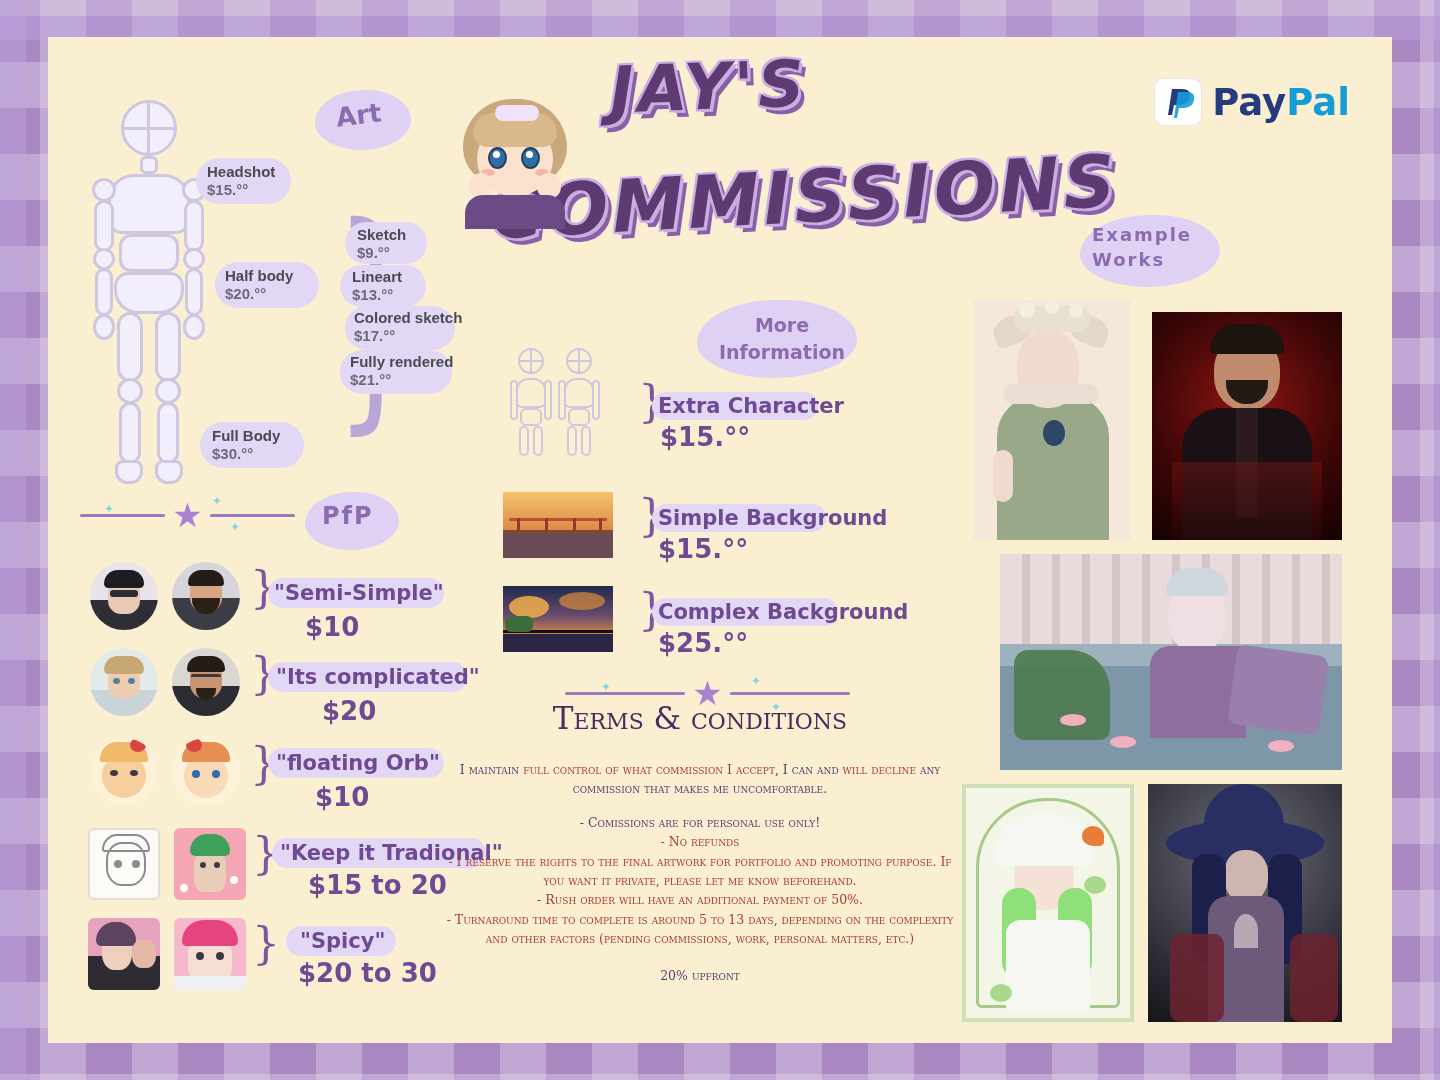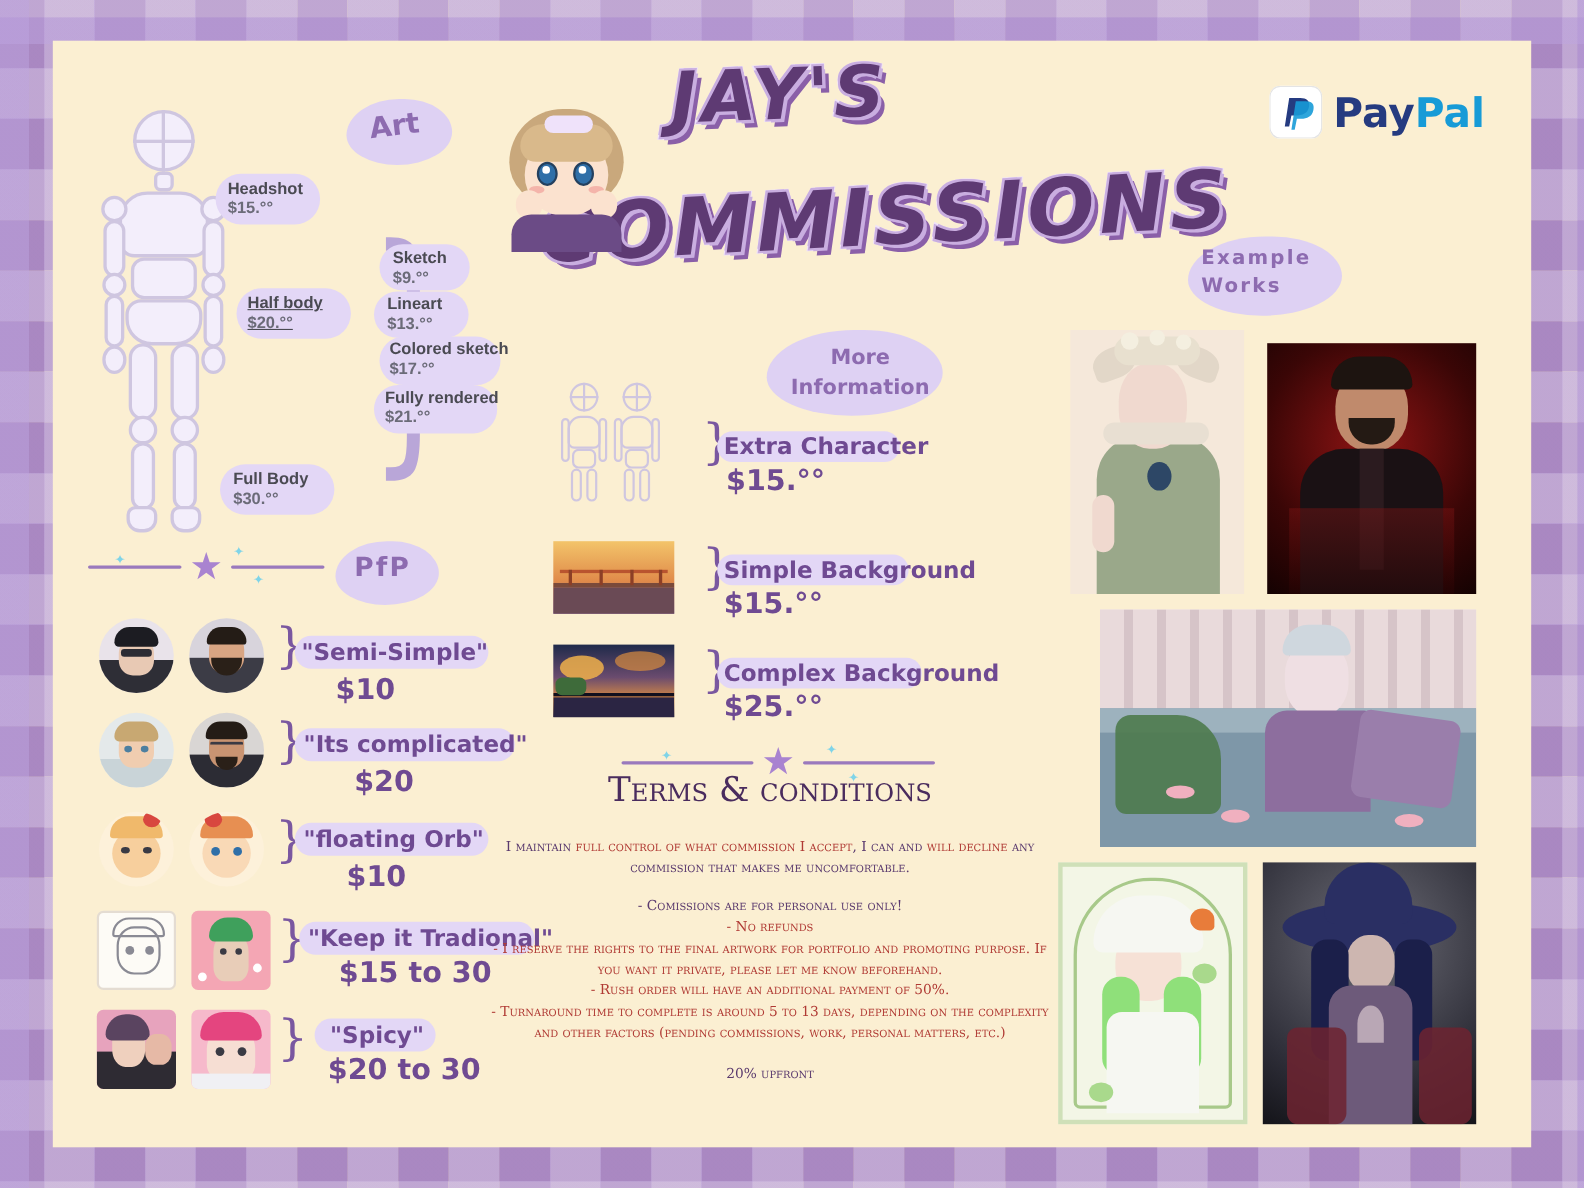--- a/index.html
+++ b/index.html
@@ -229,21 +229,21 @@
   <div class="mn" style="left:67px;top:360px;width:28px;height:24px;border-radius:8px 8px 12px 12px;"></div>
 </div>
 
 <div class="pill" style="left:196px;top:158px;width:95px;height:46px;"></div>
 <div class="tag" style="left:207px;top:163px;">
   <span>Headshot</span>
   <span class="price">$15.°°</span>
 </div>
 
 <div class="pill" style="left:215px;top:262px;width:104px;height:46px;"></div>
-<div class="tag" style="left:225px;top:267px;text-decoration:underline;">
+<div class="tag" style="left:225px;top:267px;">
   <span>Half body</span>
   <span class="price">$20.°°</span>
 </div>
 
 <div class="pill" style="left:200px;top:422px;width:104px;height:46px;"></div>
 <div class="tag" style="left:212px;top:427px;">
   <span>Full Body</span>
   <span class="price">$30.°°</span>
 </div>
 
@@ -350,21 +350,21 @@
   <div style="position:absolute;left:20px;top:20px;width:32px;height:44px;background:#e8cdb8;border-radius:40% 40% 30% 30%;"></div>
   <div style="position:absolute;left:16px;top:6px;width:40px;height:22px;background:#3fa05c;border-radius:20px 20px 6px 6px;"></div>
   <div style="position:absolute;left:26px;top:34px;width:6px;height:6px;background:#3a3a44;border-radius:50%;"></div>
   <div style="position:absolute;left:40px;top:34px;width:6px;height:6px;background:#3a3a44;border-radius:50%;"></div>
   <div style="position:absolute;left:6px;top:56px;width:8px;height:8px;background:#fff;border-radius:50%;"></div>
   <div style="position:absolute;left:56px;top:48px;width:8px;height:8px;background:#fff;border-radius:50%;"></div>
 </div>
 <div class="brace-num" style="left:252px;top:832px;">}</div>
 <div class="pill" style="left:272px;top:838px;width:214px;height:30px;"></div>
 <div class="hand" style="position:absolute;left:280px;top:841px;font-size:21px;color:#6f4a92;">"Keep it Tradional"</div>
-<div class="price-big" style="position:absolute;left:308px;top:870px;font-size:26px;">$15 to 30</div>
+<div class="price-big" style="position:absolute;left:308px;top:870px;font-size:26px;">$15 to 20</div>
 
 <div class="thumb sq" style="left:88px;top:918px;width:72px;height:72px;background:#e7a3bd;">
   <div style="position:absolute;left:0;bottom:0;width:72px;height:34px;background:#2e2b33;"></div>
   <div style="position:absolute;left:14px;top:12px;width:30px;height:40px;background:#efd0be;border-radius:40%;"></div>
   <div style="position:absolute;left:8px;top:4px;width:40px;height:24px;background:#5a4460;border-radius:20px 20px 6px 6px;"></div>
   <div style="position:absolute;left:44px;top:22px;width:24px;height:28px;background:#e6b9a6;border-radius:40%;"></div>
 </div>
 <div class="thumb sq" style="left:174px;top:918px;width:72px;height:72px;background:#f6b9cb;">
   <div style="position:absolute;left:14px;top:16px;width:44px;height:48px;background:#f6ded3;border-radius:40% 40% 30% 30%;"></div>
   <div style="position:absolute;left:8px;top:2px;width:56px;height:26px;background:#e4457f;border-radius:28px 28px 6px 6px;"></div>

